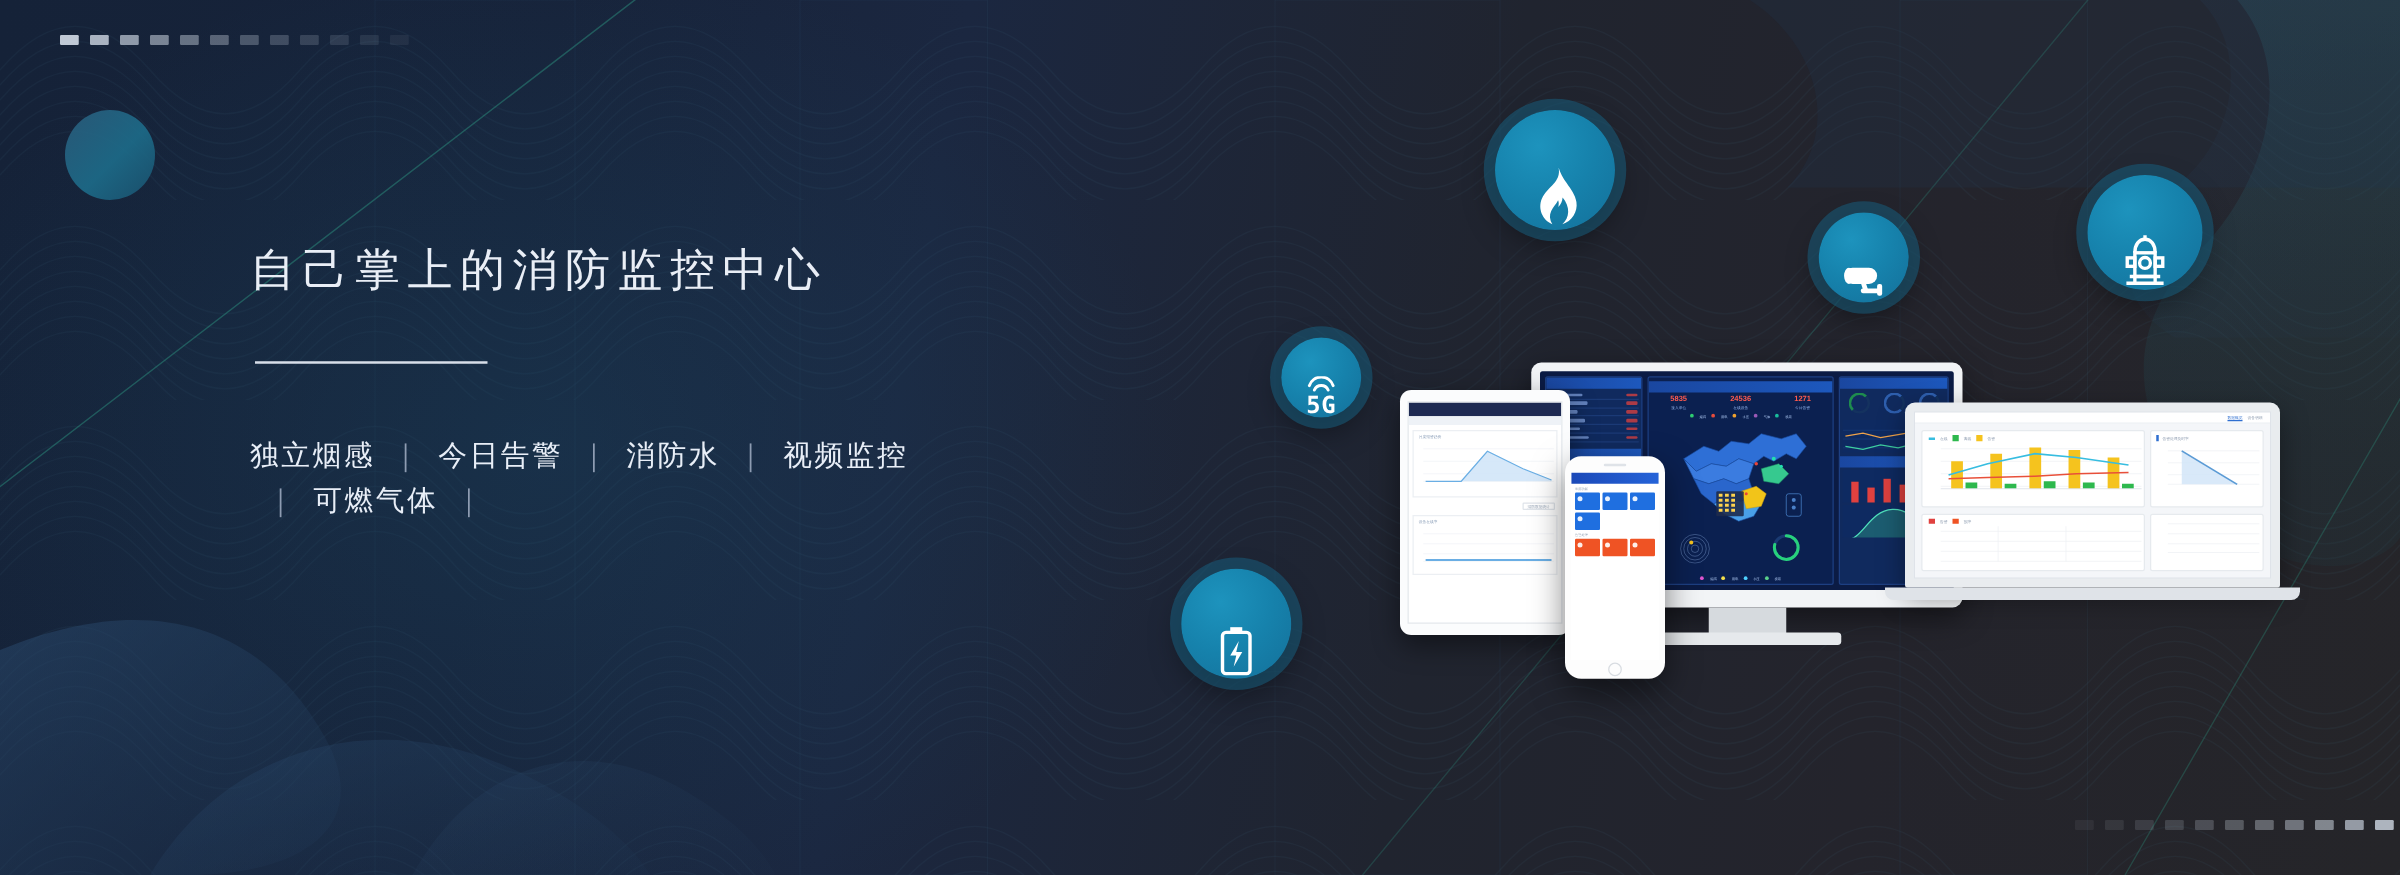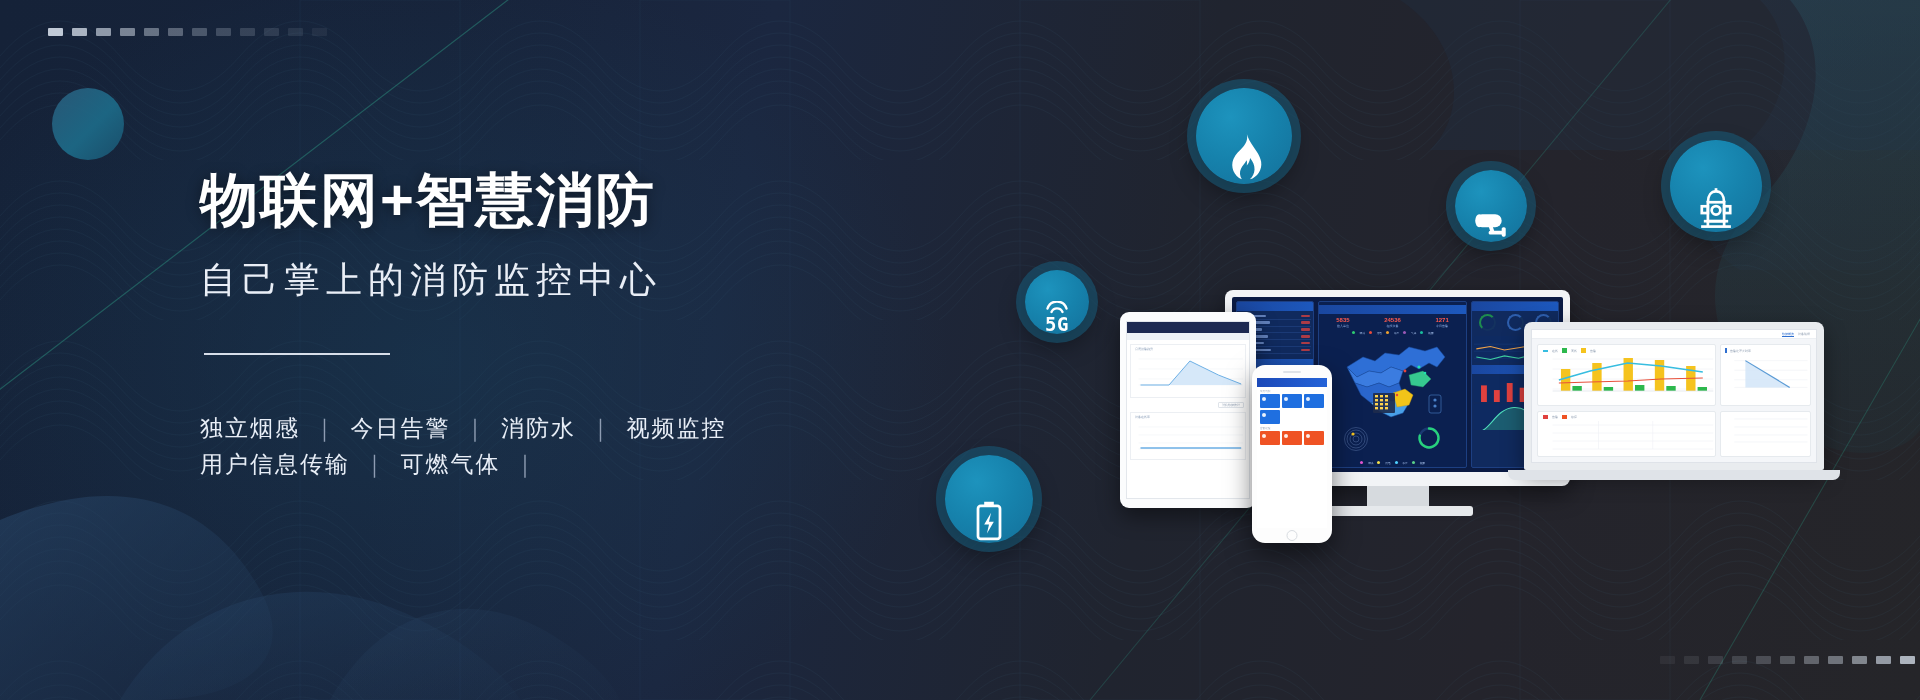--- a/index.html
+++ b/index.html
@@ -210,36 +210,34 @@
         <i style="opacity:.29"></i>
       <i style="opacity:.36"></i>
         <i style="opacity:.44"></i>
         <i style="opacity:.54"></i>
       <i style="opacity:.66"></i>
         <i style="opacity:.80"></i>
     </div>
   </div>
 
   <div class="copy">
-    <h1 class="title">物联网+智慧消防</h1>
     <p class="subtitle">自己掌上的消防监控中心</p>
     <div class="rule"></div>
 
     <div class="features">
       <div class="frow">
         <span>独立烟感</span>
         <span class="sep">｜</span>
         <span>今日告警</span>
         <span class="sep">｜</span>
         <span>消防水</span>
         <span class="sep">｜</span>
         <span>视频监控</span>
       </div>
       <div class="frow">
-        <span>用户信息传输</span>
         <span class="sep">｜</span>
         <span>可燃气体</span>
         <span class="sep">｜</span>
       </div>
     </div>
   </div>
 
   <div class="badge b-fire">
     <span>
       <svg width="44" height="50" viewBox="0 0 24 28" fill="#fff">

